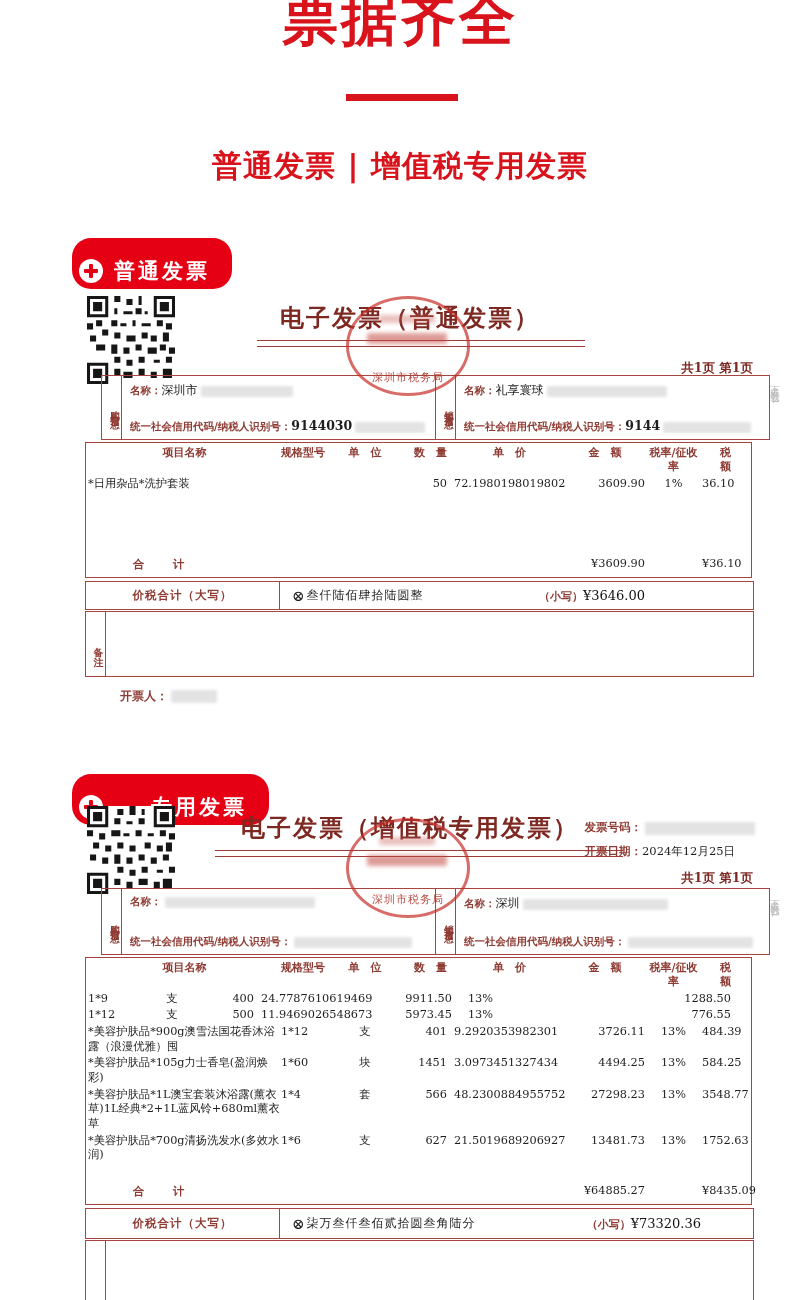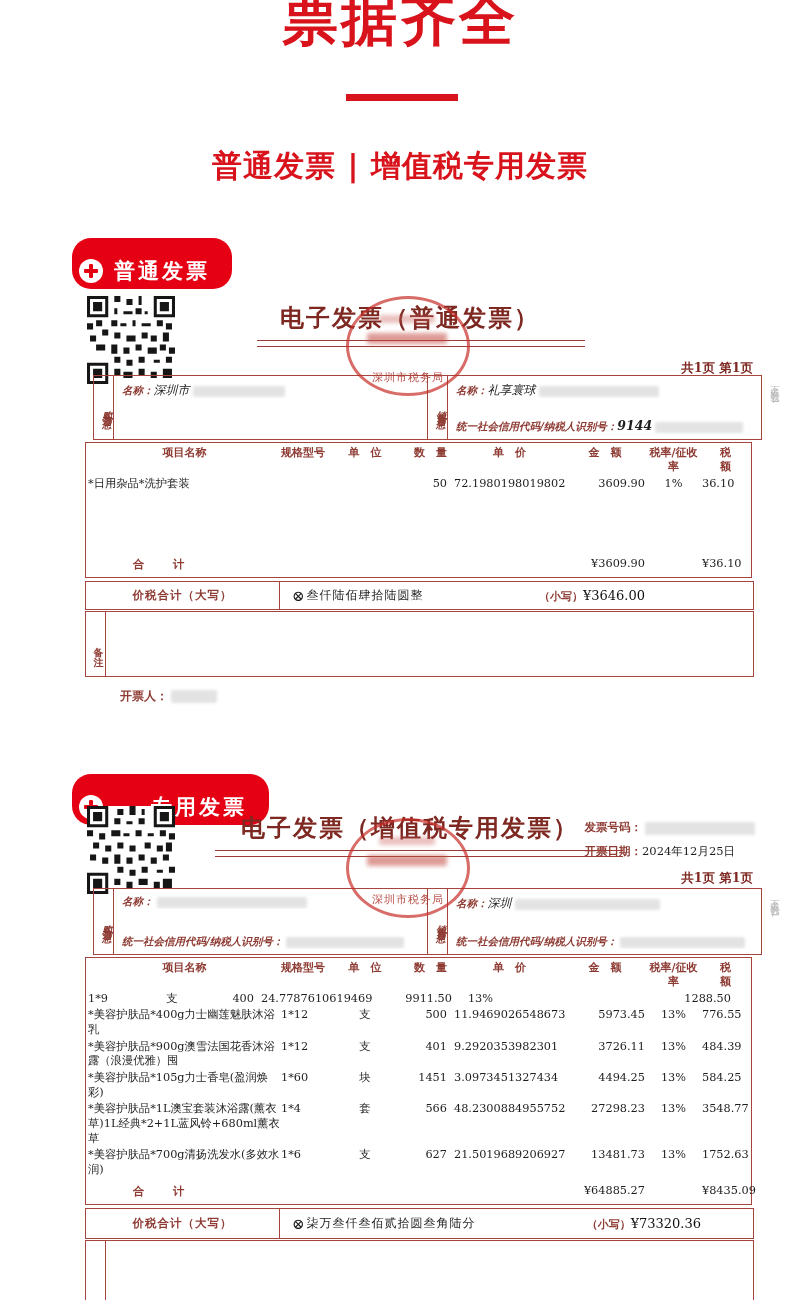--- a/index.html
+++ b/index.html
@@ -74,21 +74,21 @@
   .page-info{position:absolute;right:2px;font-size:12.5px;font-weight:700;color:var(--dk);}
   .inv1 .page-info{top:70px;}
   .inv2 .page-info{top:70px;}
   .watermark{
     position:absolute;right:-26px;writing-mode:vertical-rl;font-size:9.5px;color:#8f8f8f;
     opacity:.6;letter-spacing:2px;font-family:"DejaVu Sans",sans-serif;
   }
   .inv1 .watermark{top:88px;}
   .inv2 .watermark{top:92px;}
   
-  .party-box{position:absolute;left:8px;width:667px;border:1.5px solid var(--b);display:flex;font-style:italic;}
+  .party-box{position:absolute;left:16px;width:667px;border:1.5px solid var(--b);display:flex;}
   .inv1 .party-box{top:85px;height:63px;}
   .inv2 .party-box{top:88px;height:65px;}
   .party-half{flex:1;display:flex;min-width:0;}
   .party-half.second{border-left:1.5px solid var(--b);}
   .party-side{
     width:19px;flex:0 0 auto;border-right:1px solid var(--b);
     writing-mode:vertical-rl;text-align:center;font-size:9.5px;color:var(--lab);
     letter-spacing:2px;padding:3px 0;font-weight:700;
   }
   .party-content{flex:1;padding:6px 6px 5px 8px;display:flex;flex-direction:column;justify-content:space-between;min-width:0;}
@@ -181,20 +181,23 @@
   <div class="page-info">共1页 第1页</div>
   <div class="watermark">下载次数：4</div>
 
   <div class="party-box">
     <div class="party-half">
       <div class="party-side">购买方信息</div>
       <div class="party-content">
         <div class="pline">
           <span class="lab">名称：</span><span class="val">深圳市</span><span class="rd" style="width:92px"></span>
         </div>
+        <div class="pline">
+          <span class="lab">统一社会信用代码/纳税人识别号：</span><span class="val big">9144030</span><span class="rd" style="width:70px"></span>
+        </div>
       </div>
     </div>
     <div class="party-half second">
       <div class="party-side">销售方信息</div>
       <div class="party-content">
         <div class="pline">
           <span class="lab">名称：</span><span class="val">礼享寰球</span><span class="rd" style="width:120px"></span>
         </div>
         <div class="pline">
           <span class="lab">统一社会信用代码/纳税人识别号：</span><span class="val big">9144</span><span class="rd" style="width:88px"></span>
@@ -331,21 +334,20 @@
     <div class="trow">
       <span class="col-spec">1*9</span>
       <span class="col-unit">支</span>
       <span class="col-qty">400</span>
       <span class="col-price">24.7787610619469</span>
       <span class="col-amount">9911.50</span>
       <span class="col-rate">13%</span>
       <span class="col-tax">1288.50</span>
     </div>
     <div class="trow">
-      <span class="col-name">*美容护肤品*400g力士幽莲魅肤沐浴乳</span>
       <span class="col-spec">1*12</span>
       <span class="col-unit">支</span>
       <span class="col-qty">500</span>
       <span class="col-price">11.9469026548673</span>
       <span class="col-amount">5973.45</span>
       <span class="col-rate">13%</span>
       <span class="col-tax">776.55</span>
     </div>
     <div class="trow">
       <span class="col-name">*美容护肤品*900g澳雪法国花香沐浴露（浪漫优雅）囤</span>

